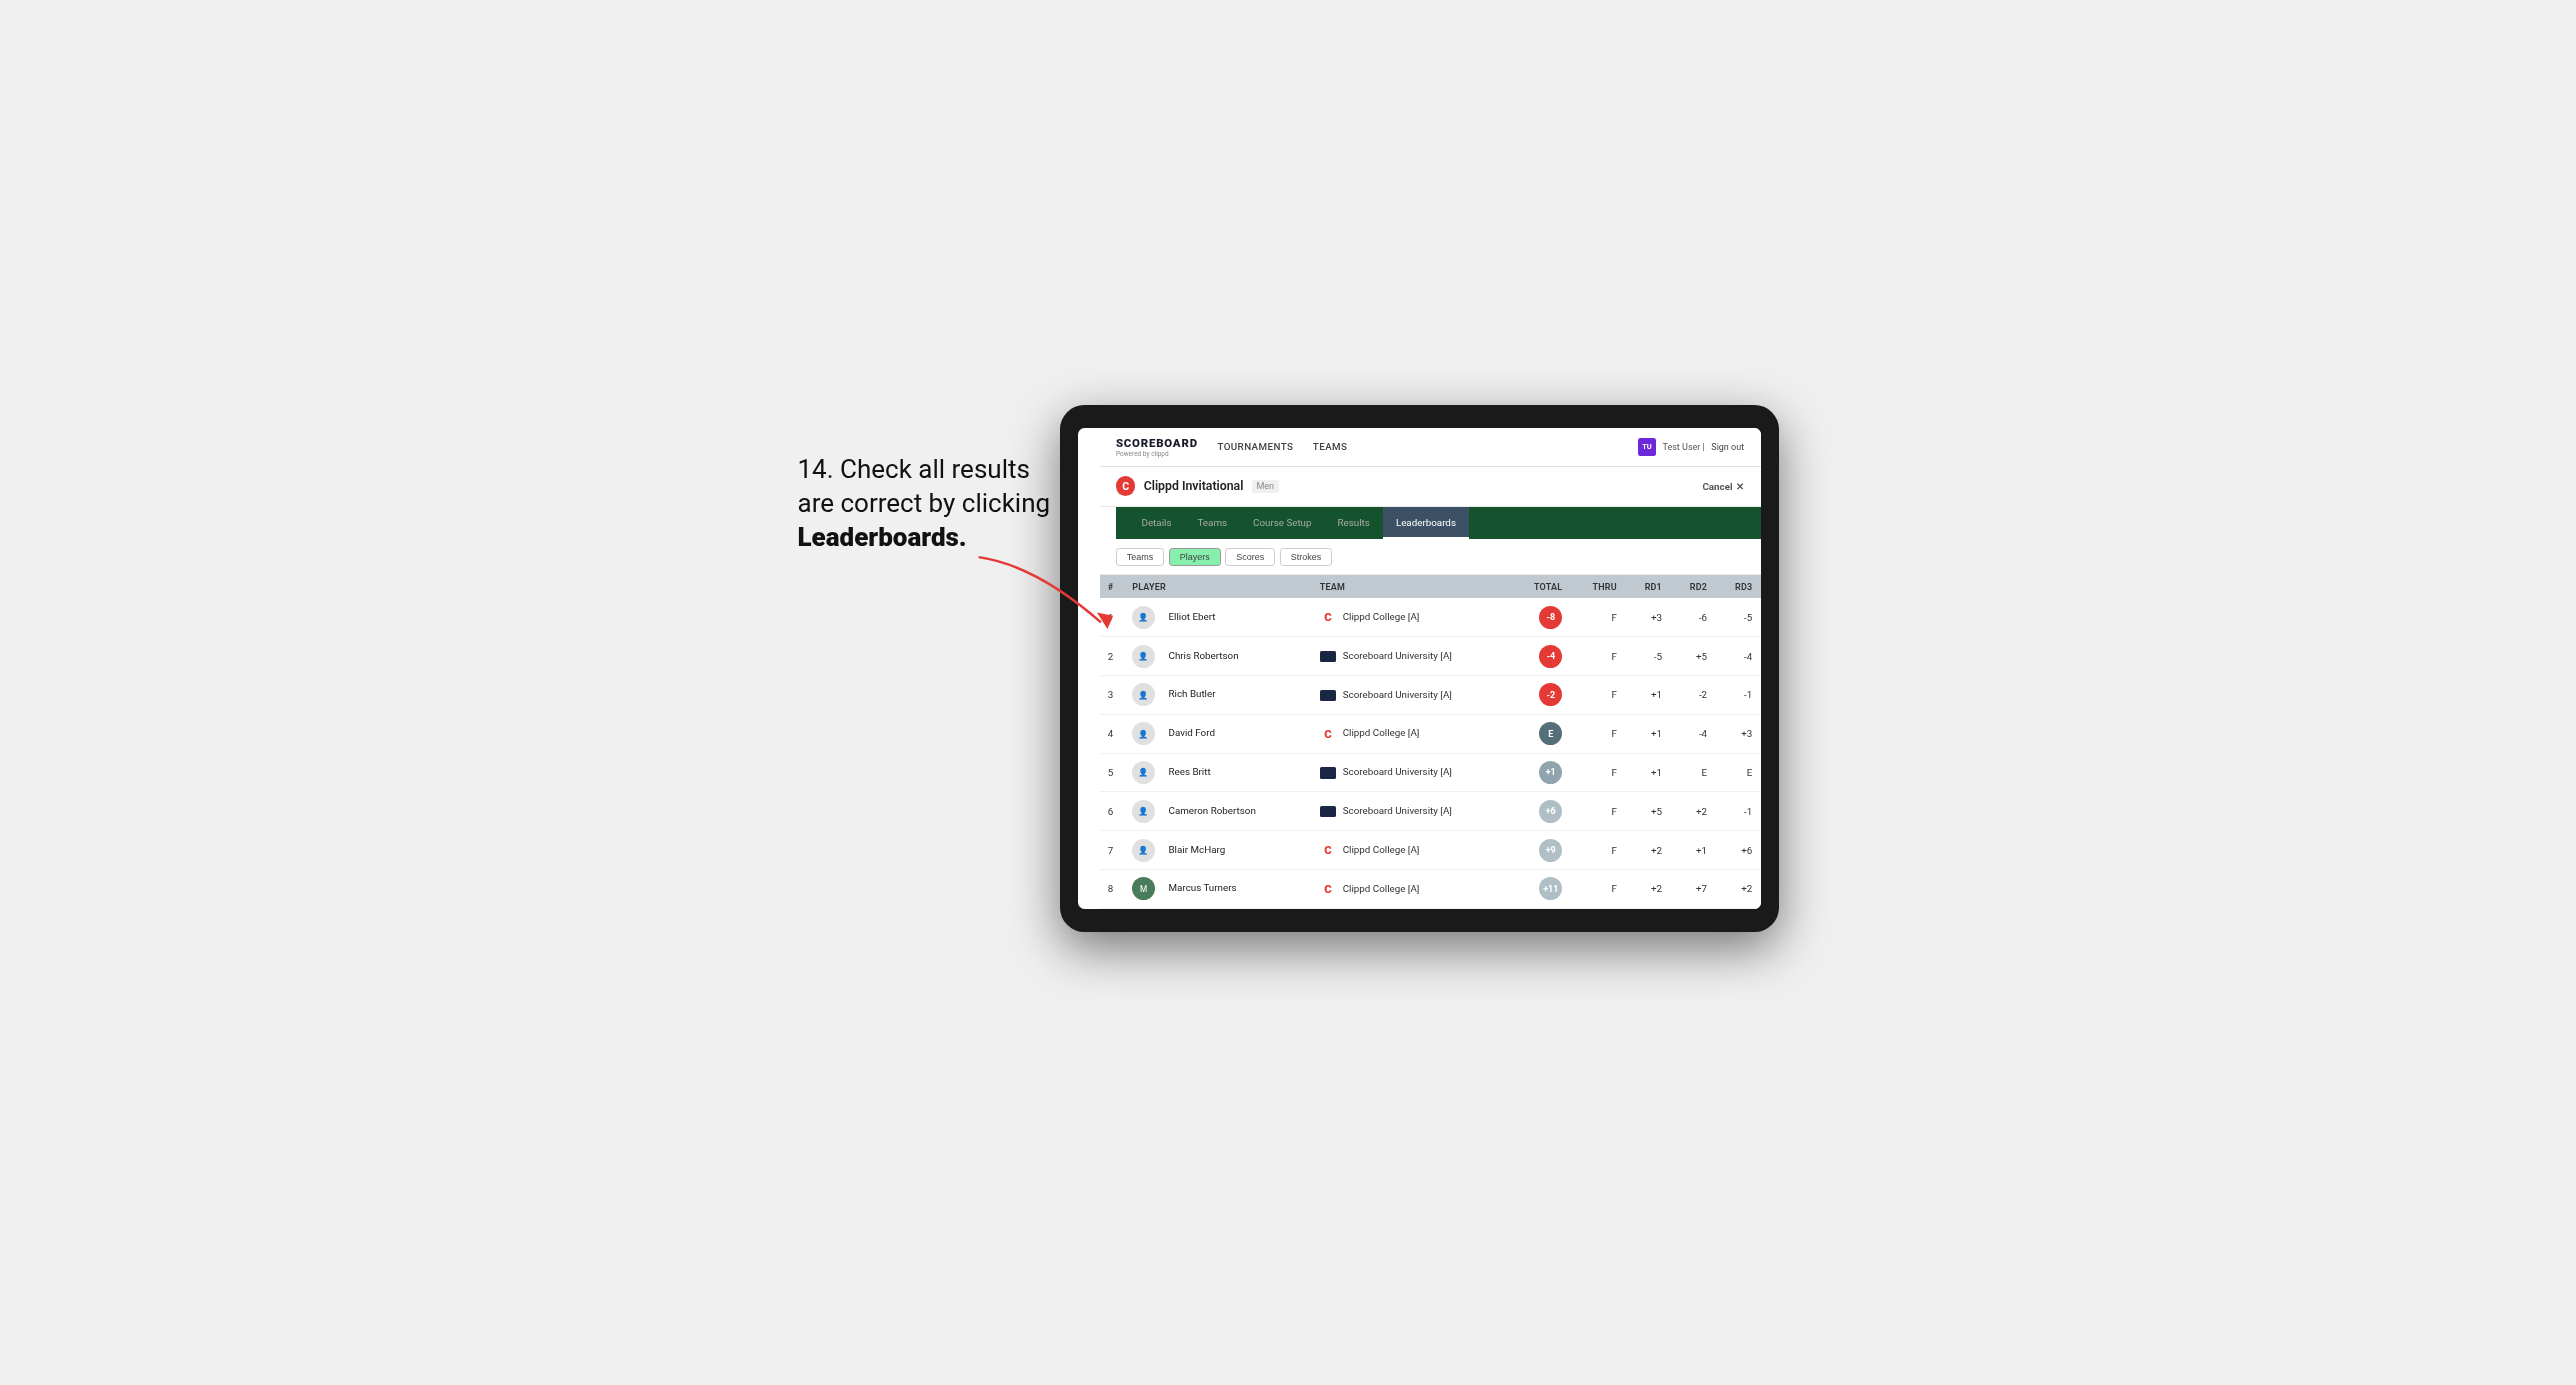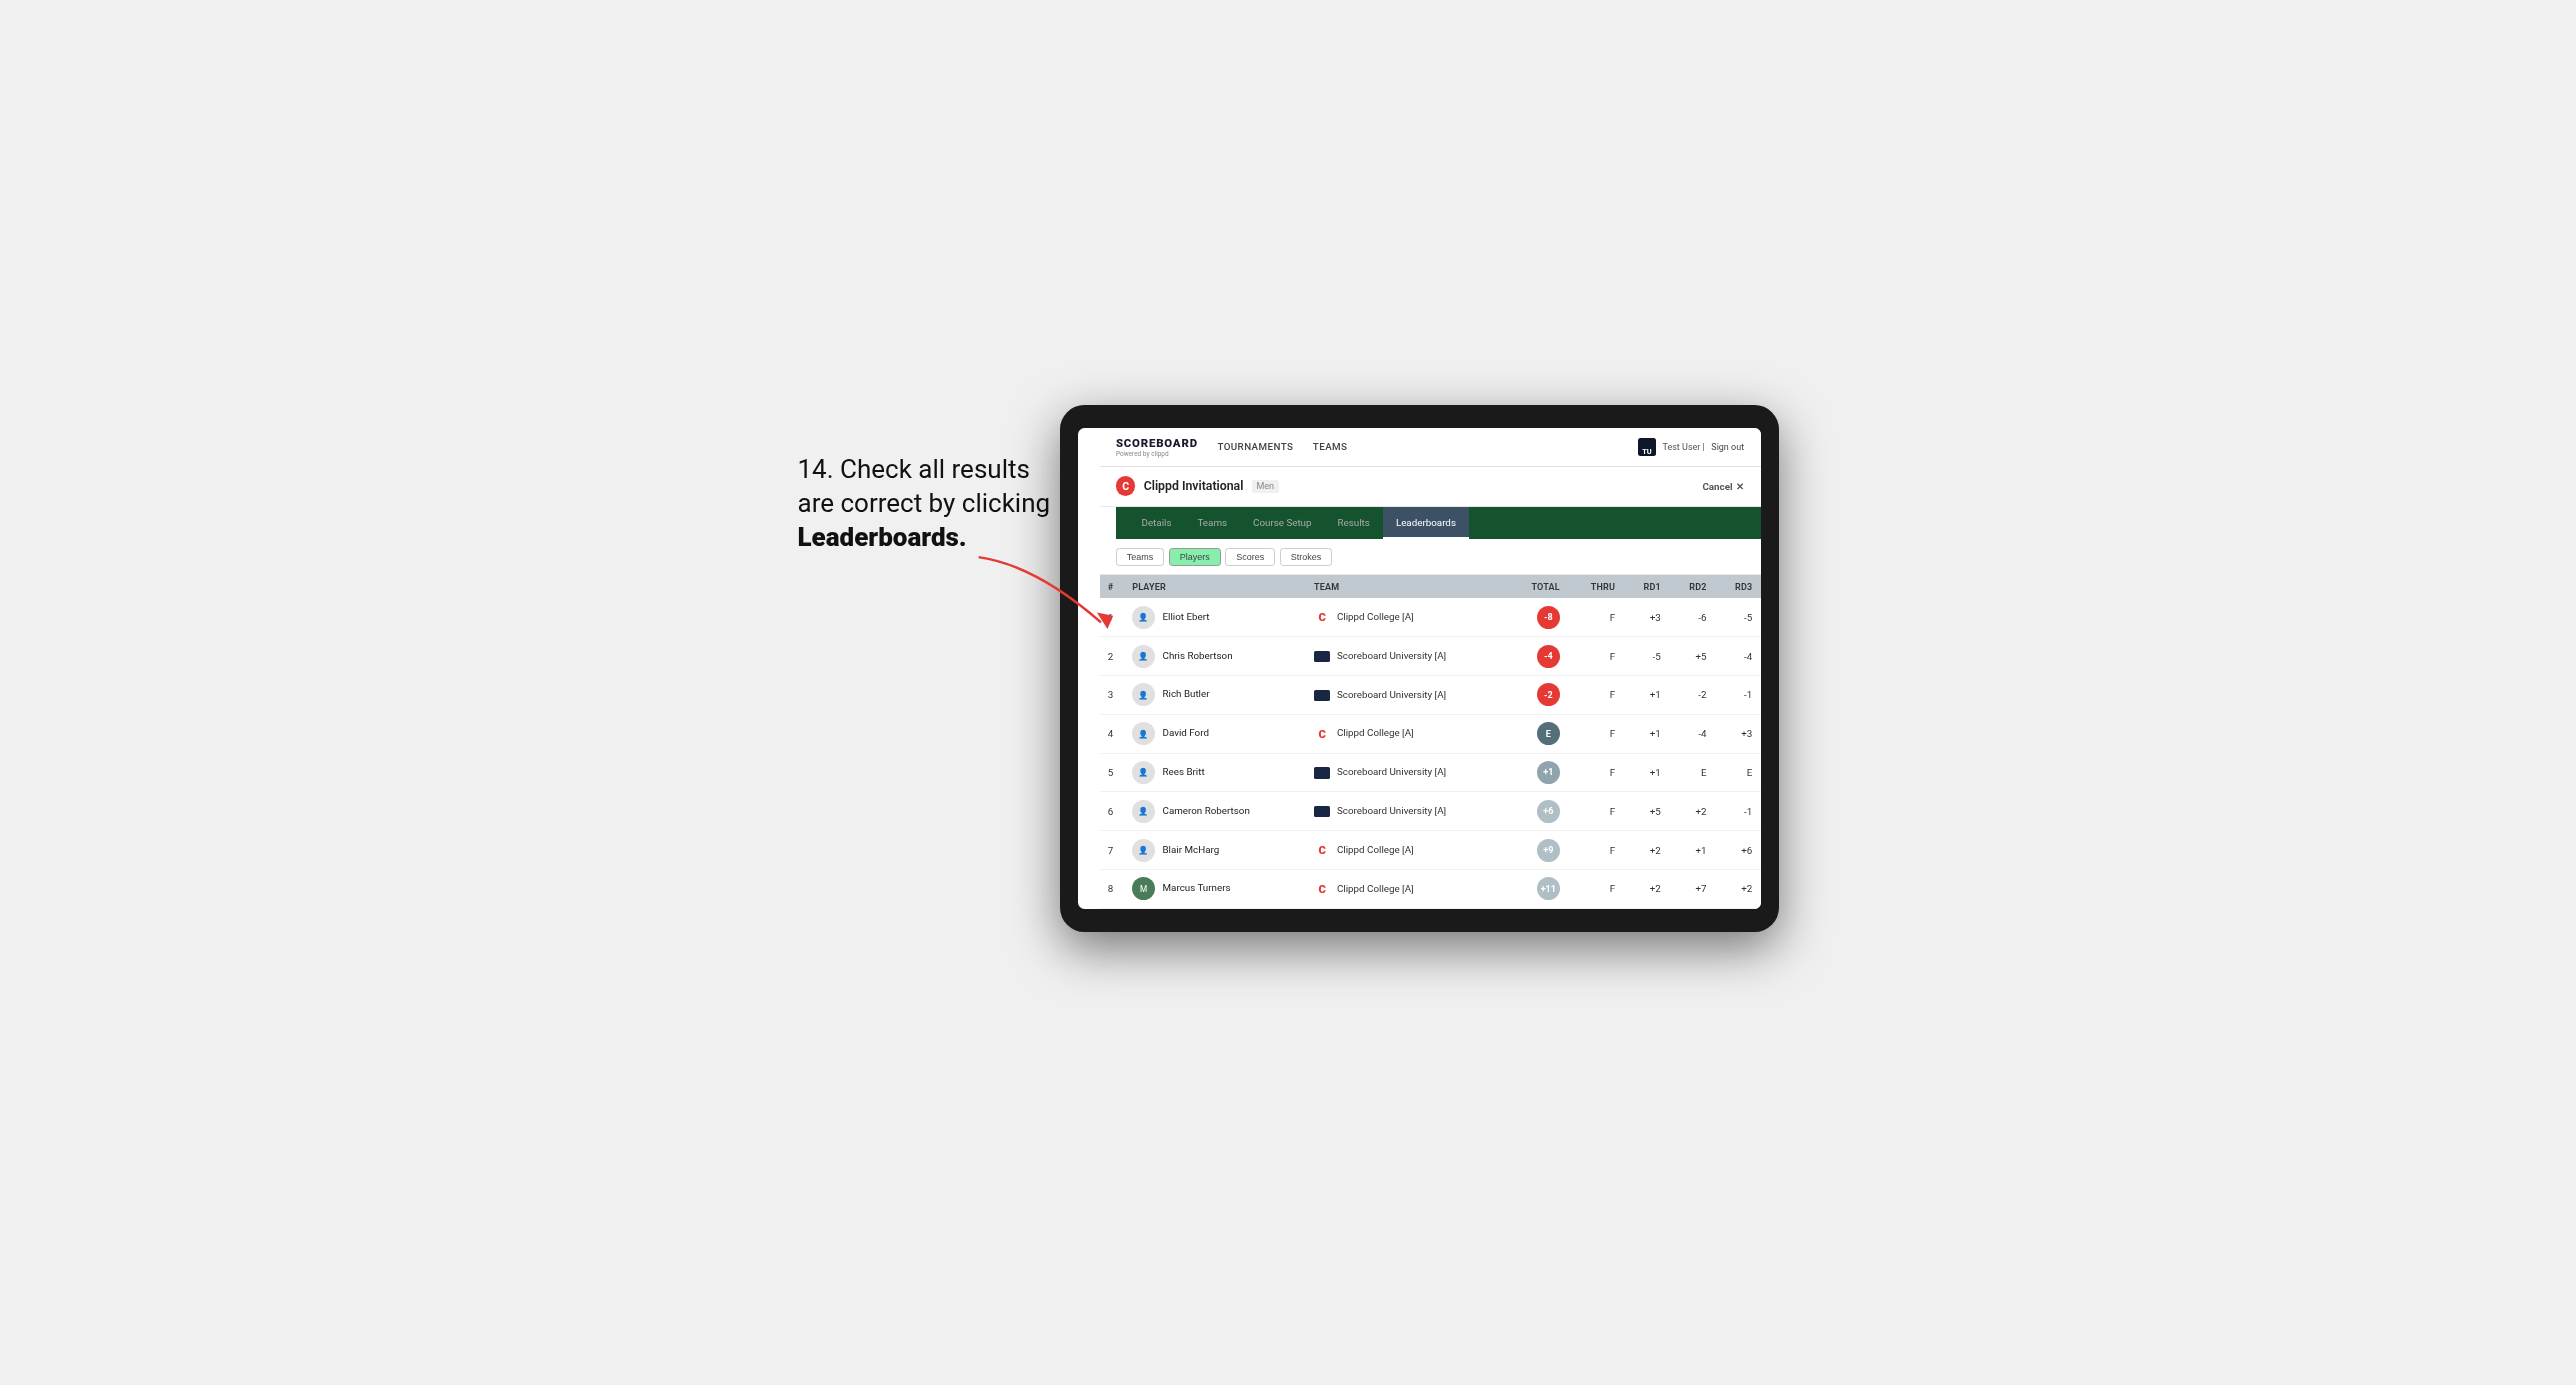--- a/index.html
+++ b/index.html
@@ -90,24 +90,24 @@
     .nav-right {
       display: flex;
       align-items: center;
       gap: 6.5px;
       font-size: 9px;
       color: #555;
     }
     .user-avatar-small {
       width: 18px;
       height: 18px;
-      background: #0f172a;
+      background: #6d28d9;
       border-radius: 2.5px;
       display: flex;
-      align-items: flex-end;
+      align-items: center;
       justify-content: center;
       color: #fff;
       font-size: 7.4px;
       font-weight: bold;
     }
     .sign-out-link {
       color: #444;
       cursor: pointer;
       font-size: 9px;
     }
@@ -296,20 +296,21 @@
     .score-gray { background: #90a4ae; }
     .score-light { background: #b0bec5; }
 
     .pos-num {
       color: #666;
       font-size: 9.8px;
     }
     .player-name {
       font-size: 9.8px;
       color: #222;
+      margin-left: 6px;
     }
 
     
     .outer {
       position: relative;
       padding-top: 16.4px;
     }
 
     .annotation-block {
       position: absolute;

